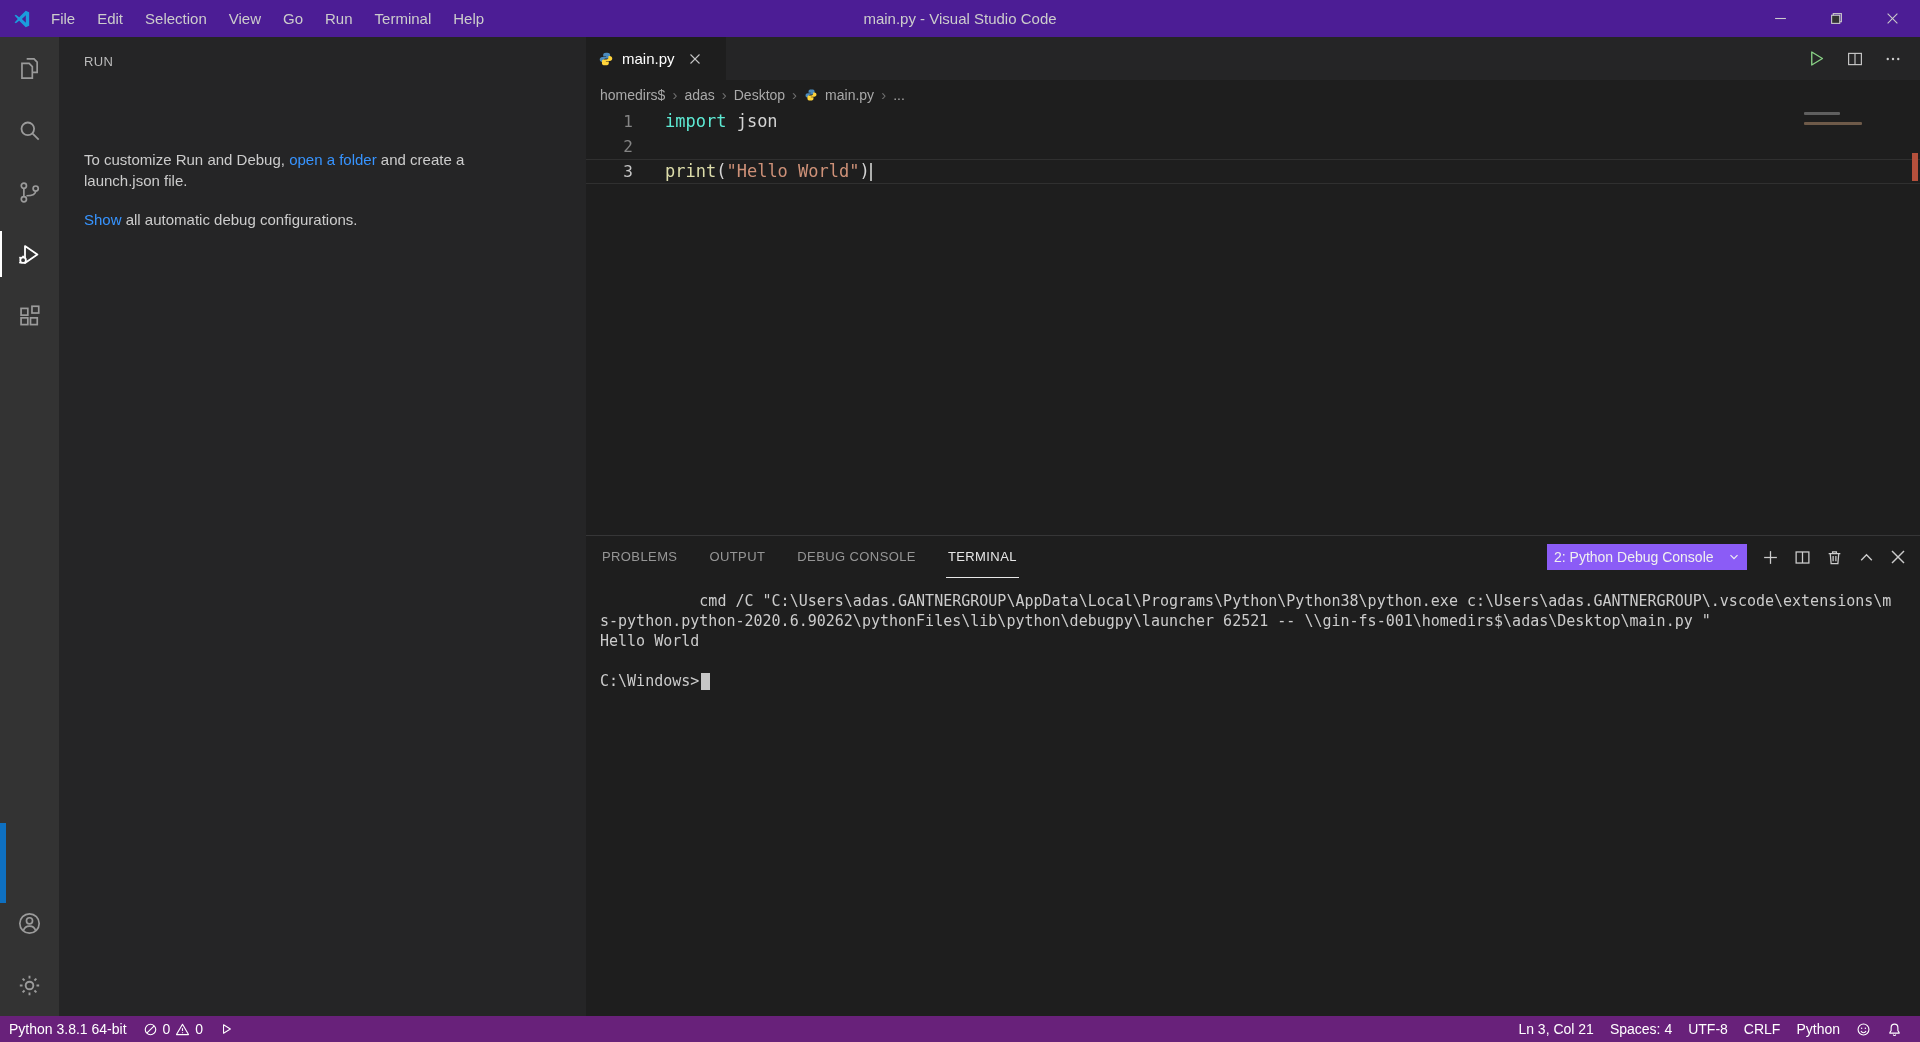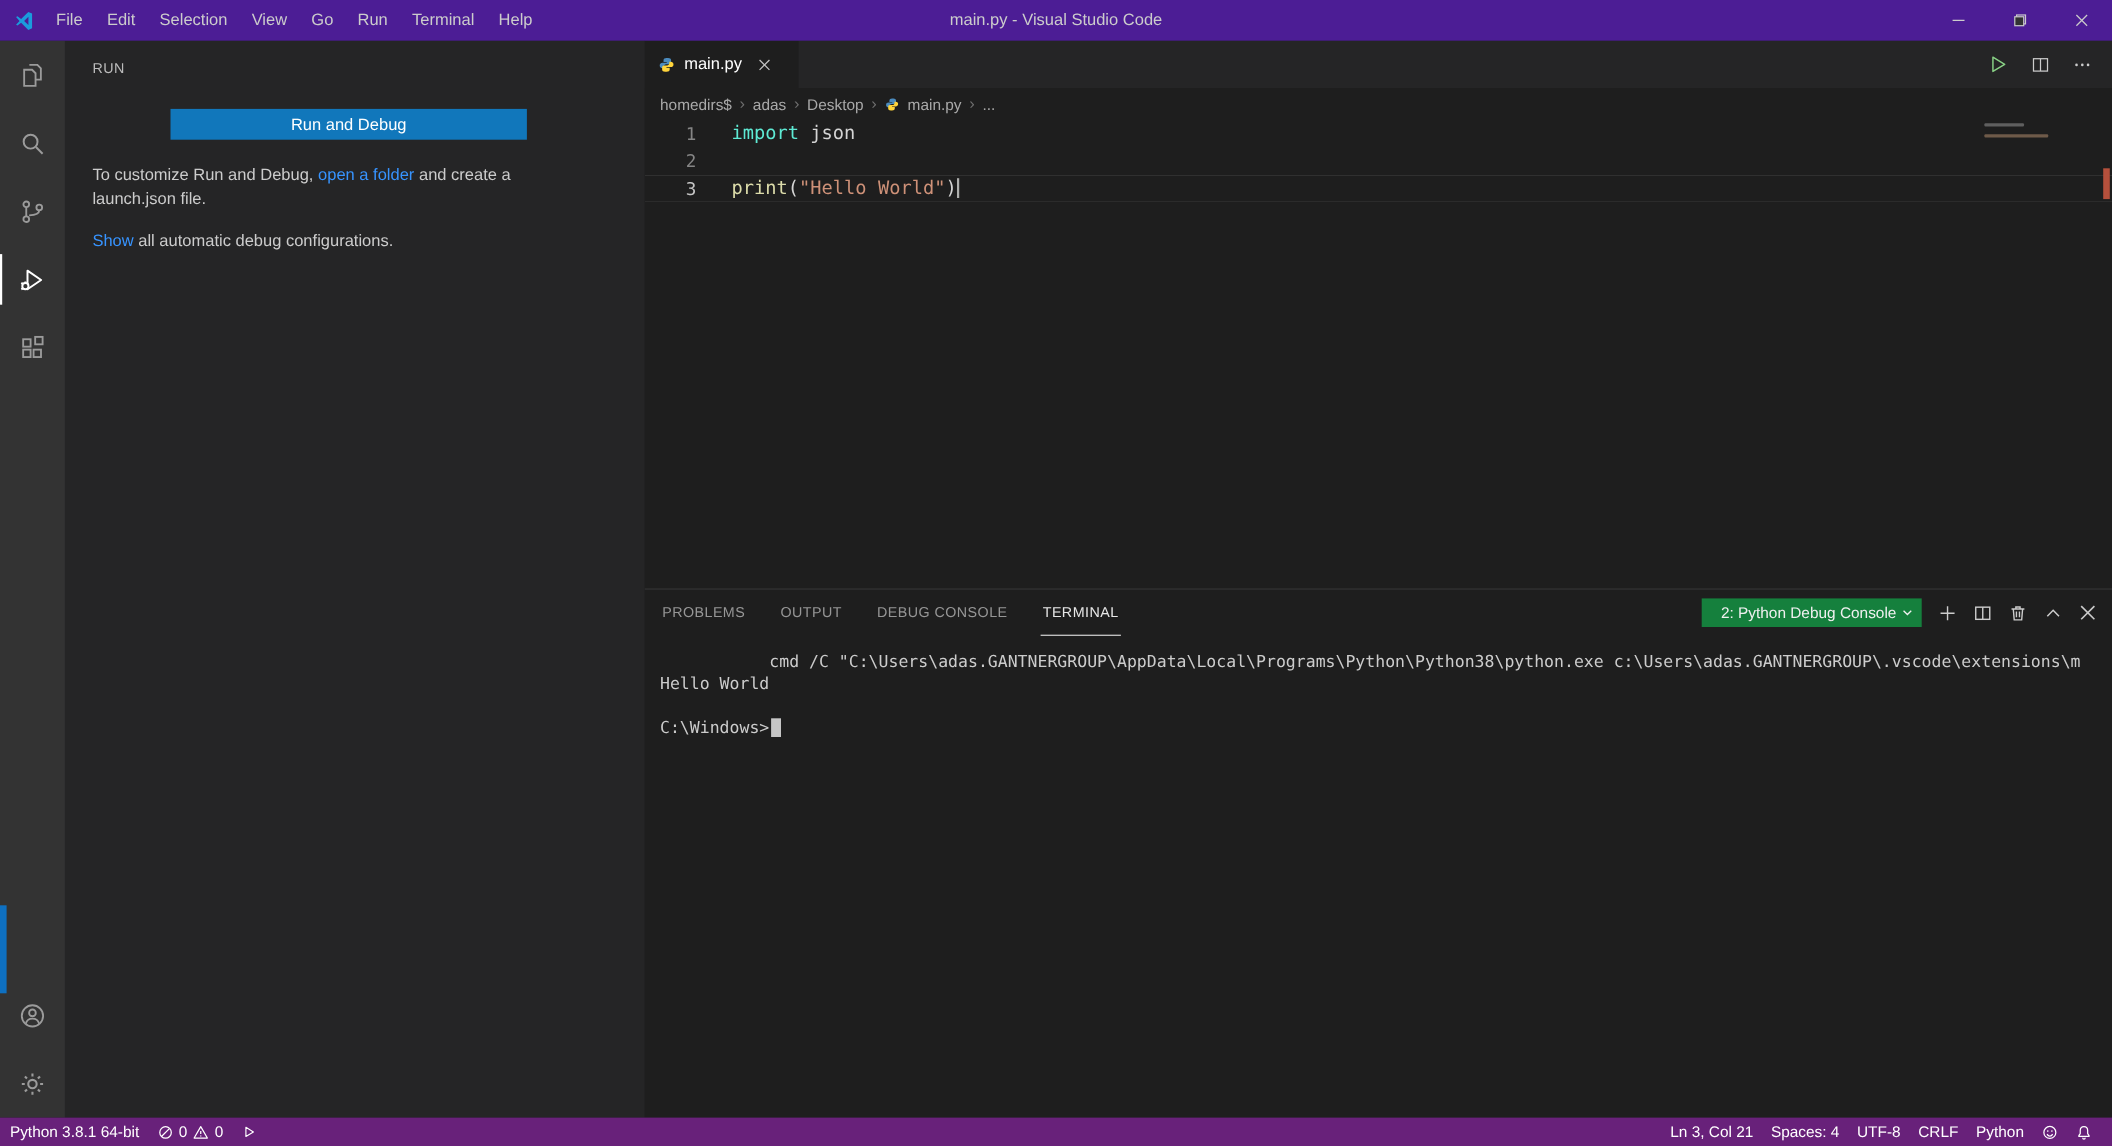--- a/index.html
+++ b/index.html
@@ -63,21 +63,21 @@
   .mm2{top:13px;left:4px;width:58px;background:#6e5a49;}
   .ovr-marker{position:absolute;top:44px;right:2px;width:6px;height:28px;background:#b5503c;}
 
   
   .panel{flex:1;border-top:1px solid #363637;display:flex;flex-direction:column;background:#1e1e1e;min-height:0;}
   .panel-header{height:42px;display:flex;align-items:center;padding:0 14px;flex:none;}
   .panel-tabs{display:flex;gap:28px;height:100%;align-items:stretch;}
   .panel-tab{font-size:13px;letter-spacing:.4px;color:#969696;display:flex;align-items:center;border-bottom:1px solid transparent;padding:0 2px;cursor:pointer;}
   .panel-tab.active{color:#e7e7e7;border-bottom-color:#e7e7e7;}
   .panel-right{margin-left:auto;display:flex;align-items:center;gap:15px;color:#cccccc;}
-  .term-picker{width:200px;height:26px;background:#15803d;display:flex;align-items:center;gap:4px;padding:0 7px;font-size:14px;color:#f0f0f0;cursor:pointer;text-align:right;}
+  .term-picker{width:200px;height:26px;background:#8b5cf6;display:flex;align-items:center;gap:4px;padding:0 7px;font-size:14px;color:#f0f0f0;cursor:pointer;}
   .term-picker-value{flex:1;white-space:nowrap;overflow:hidden;}
   .panel-icon{display:flex;cursor:pointer;}
   .terminal{flex:1;padding:13px 0 0 14px;font-family:"DejaVu Sans Mono","Liberation Mono",monospace;font-size:15px;line-height:20px;color:#cccccc;overflow:hidden;}
   .term-line{white-space:pre;min-height:20px;}
   .term-cursor{display:inline-block;width:9px;height:17px;background:#c6c6c6;vertical-align:text-bottom;margin-left:2px;}
 
   
   .statusbar{position:absolute;left:0;right:0;bottom:0;height:26px;background:#68217A;display:flex;align-items:center;color:#ffffff;font-size:14px;z-index:10;}
   .sb-left{display:flex;align-items:center;height:100%;padding-left:1px;}
   .sb-right{margin-left:auto;display:flex;align-items:center;height:100%;padding-right:10px;}
@@ -191,21 +191,20 @@
             <circle cx="12" cy="12" r="3.4"></circle>
             <path d="M12 3.4v2.4M12 18.2v2.4M3.4 12h2.4M18.2 12h2.4M5.9 5.9l1.7 1.7M18.1 5.9l-1.7 1.7M5.9 18.1l1.7-1.7M18.1 18.1l-1.7-1.7"></path>
           </svg>
       </span>
     </div>
   </div>
 </div>
 
 <div class="sidebar">
   <div class="sidebar-title">RUN</div>
-  <button class="run-btn">Run and Debug</button>
   <p class="side-p p1"><span>To customize Run and Debug, </span><a class="link">open a folder</a><span> and create a launch.json file.</span></p>
   <p class="side-p p2"><a class="link">Show</a><span> all automatic debug configurations.</span></p>
 </div>
 
 <div class="editor-col">
 
   <div class="tabbar">
     <div class="tab">
       <span class="bc-icon">
         <svg width="16" height="16" viewBox="0 0 24 24">
@@ -323,20 +322,21 @@
         <span class="panel-icon">
           <svg width="16" height="16" viewBox="0 0 12 12" stroke="currentColor" stroke-width="1.1">
               <line x1="1.5" y1="1.5" x2="10.5" y2="10.5"></line>
               <line x1="10.5" y1="1.5" x2="1.5" y2="10.5"></line>
             </svg>
         </span>
       </div>
     </div>
     <div class="terminal">
       <div class="term-line">           cmd /C "C:\Users\adas.GANTNERGROUP\AppData\Local\Programs\Python\Python38\python.exe c:\Users\adas.GANTNERGROUP\.vscode\extensions\m</div>
+      <div class="term-line">s-python.python-2020.6.90262\pythonFiles\lib\python\debugpy\launcher 62521 -- \\gin-fs-001\homedirs$\adas\Desktop\main.py "</div>
       <div class="term-line">Hello World</div>
       <div class="term-line"></div>
       <div class="term-line"><span>C:\Windows&gt;</span><span class="term-cursor"></span></div>
     </div>
   </div>
 </div>
 
 <div class="statusbar">
   <div class="sb-left">
     <span class="sb-item">Python 3.8.1 64-bit</span>

